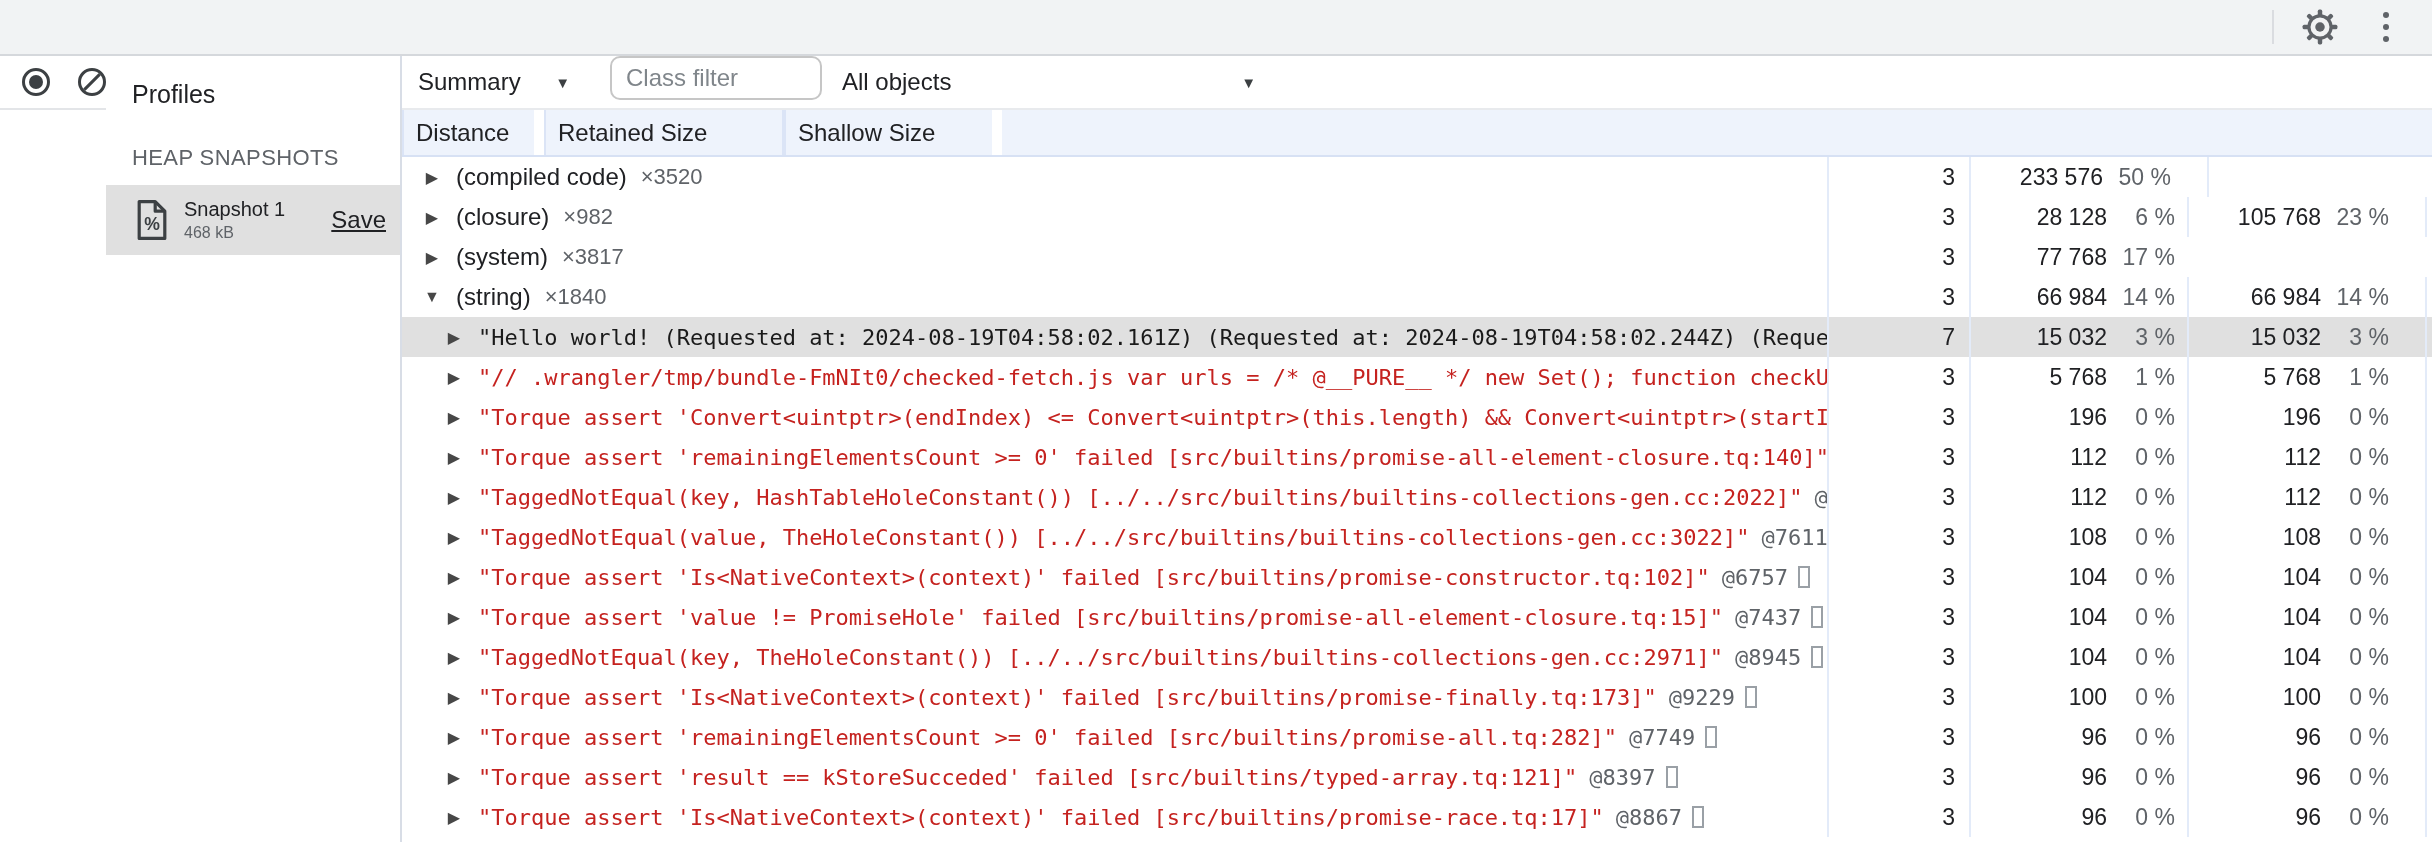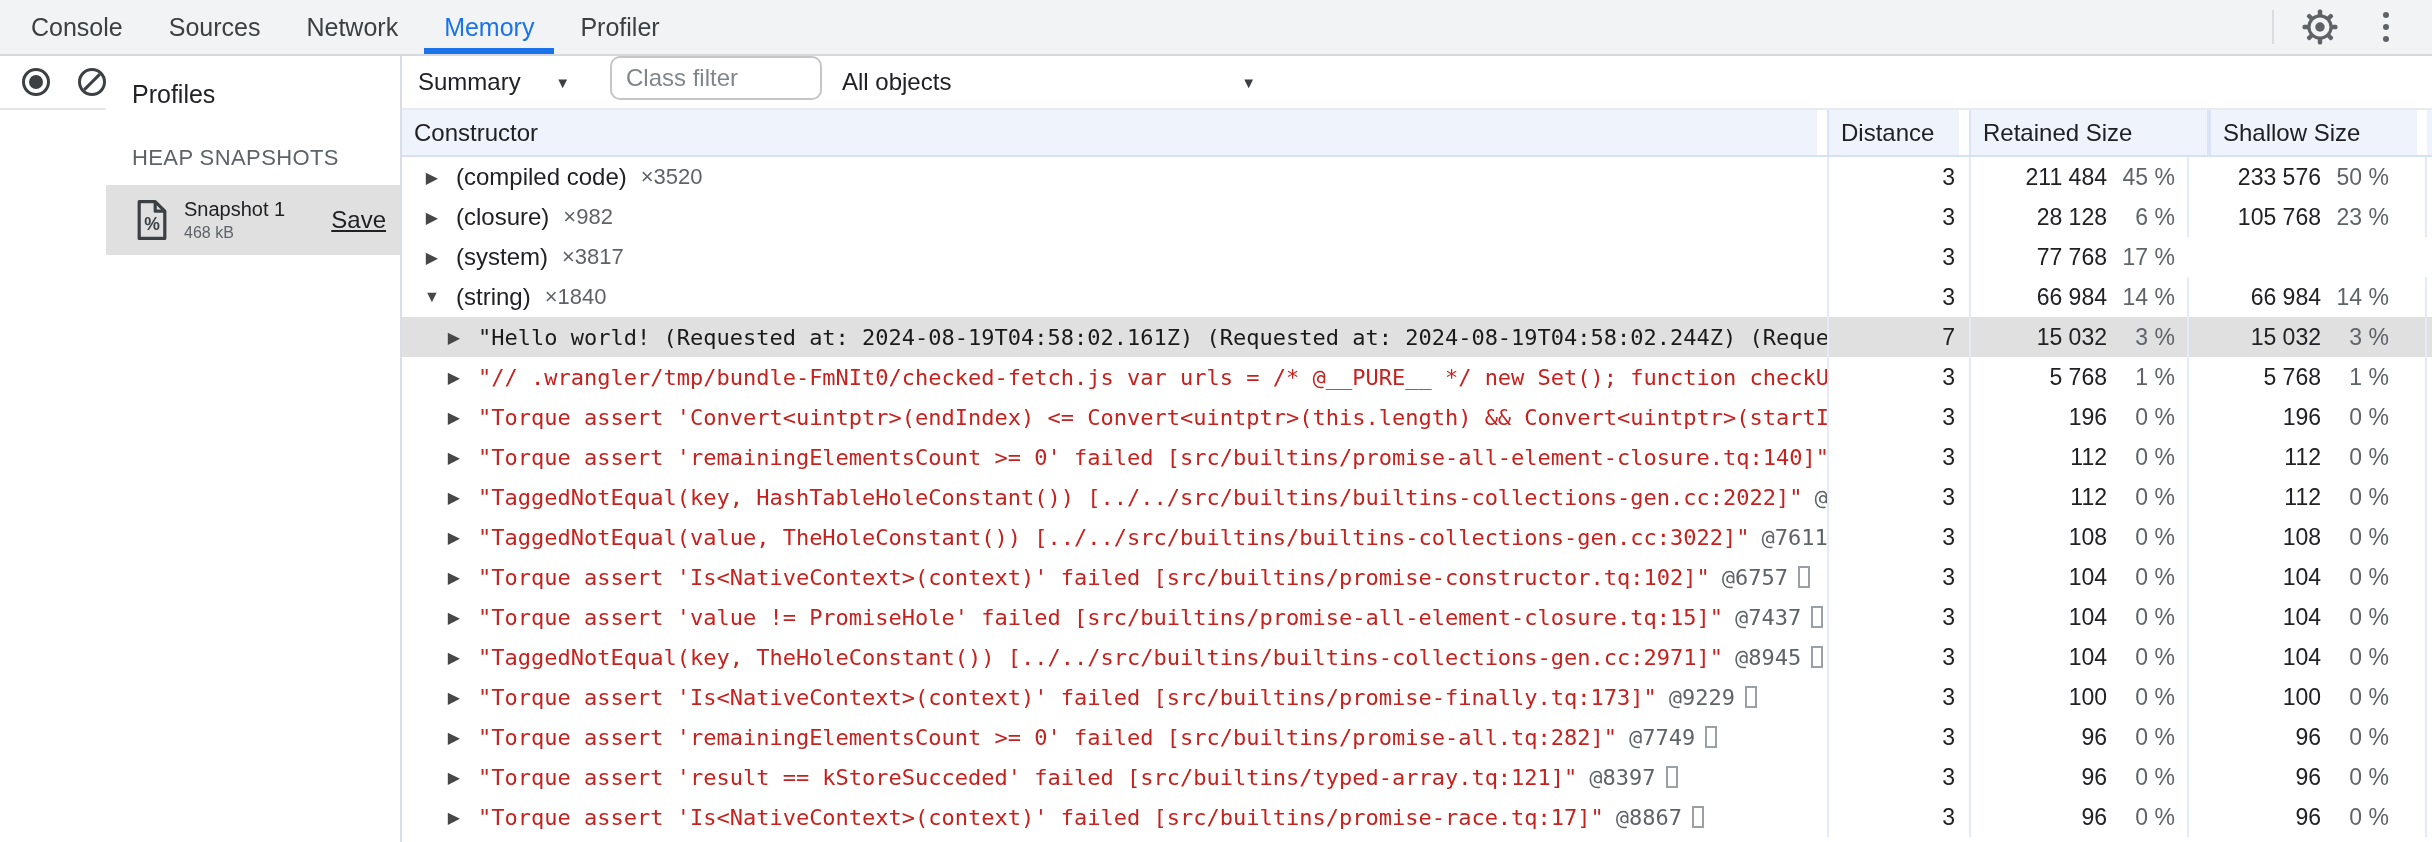--- a/index.html
+++ b/index.html
@@ -85,27 +85,20 @@
   .box-glyph { width:12px; height:22px; border:2px solid #9aa0a6; margin-left:10px; flex:none; }
 
   .gear-svg { display:block; }
 </style>
 </head>
 <body>
 
 <div class="app">
 
   <div class="tabbar">
-    <div class="tabs" id="tabs">
-        <div class="tab">Console</div>
-        <div class="tab">Sources</div>
-        <div class="tab">Network</div>
-        <div class="tab active">Memory</div>
-        <div class="tab">Profiler</div>
-      </div>
     <div class="tabbar-right">
       <div class="tabbar-sep"></div>
       <div class="icon-btn">
         <svg class="gear-svg" width="38" height="38" viewBox="0 0 24 24">
           <g fill="none" stroke="#5f6368" stroke-width="2">
             <circle cx="12" cy="12" r="7"></circle>
           </g>
           <circle cx="12" cy="12" r="3" fill="#5f6368"></circle>
           <g fill="#5f6368">
             <rect x="10.6" y="1" width="2.8" height="4" rx="1"></rect>
@@ -162,38 +155,33 @@
         </div>
         <input class="class-filter" placeholder="Class filter" style="">
         <div class="select select-objects">
           <span>All objects</span>
           <span class="chev">▼</span>
         </div>
       </div>
 
       <div class="grid">
         <div class="grid-header">
-          <div class="hcell h-constructor">Constructor</div>
           <div class="hcell h-distance">Distance</div>
           <div class="hcell h-retained">Retained Size</div>
           <div class="hcell h-shallow">Shallow Size</div>
           <div class="h-gutter"></div>
         </div>
         <div class="grid-body" id="rows">
             <div class="row">
               <div class="cell c-constructor">
                 <span class="twisty">▶</span>
                 <span class="cat-name">(compiled code)</span>
                 <span class="cat-count">×3520</span>
               </div>
               <div class="cell c-distance">3</div>
-              <div class="cell c-shallow">
-                <span class="size-num">211 484</span>
-                <span class="size-pct">45 %</span>
-              </div>
               <div class="cell c-retained">
                 <span class="size-num">233 576</span>
                 <span class="size-pct">50 %</span>
               </div>
               <div class="cell c-gutter"></div>
             </div>
             <div class="row">
               <div class="cell c-constructor">
                 <span class="twisty">▶</span>
                 <span class="cat-name">(closure)</span>

